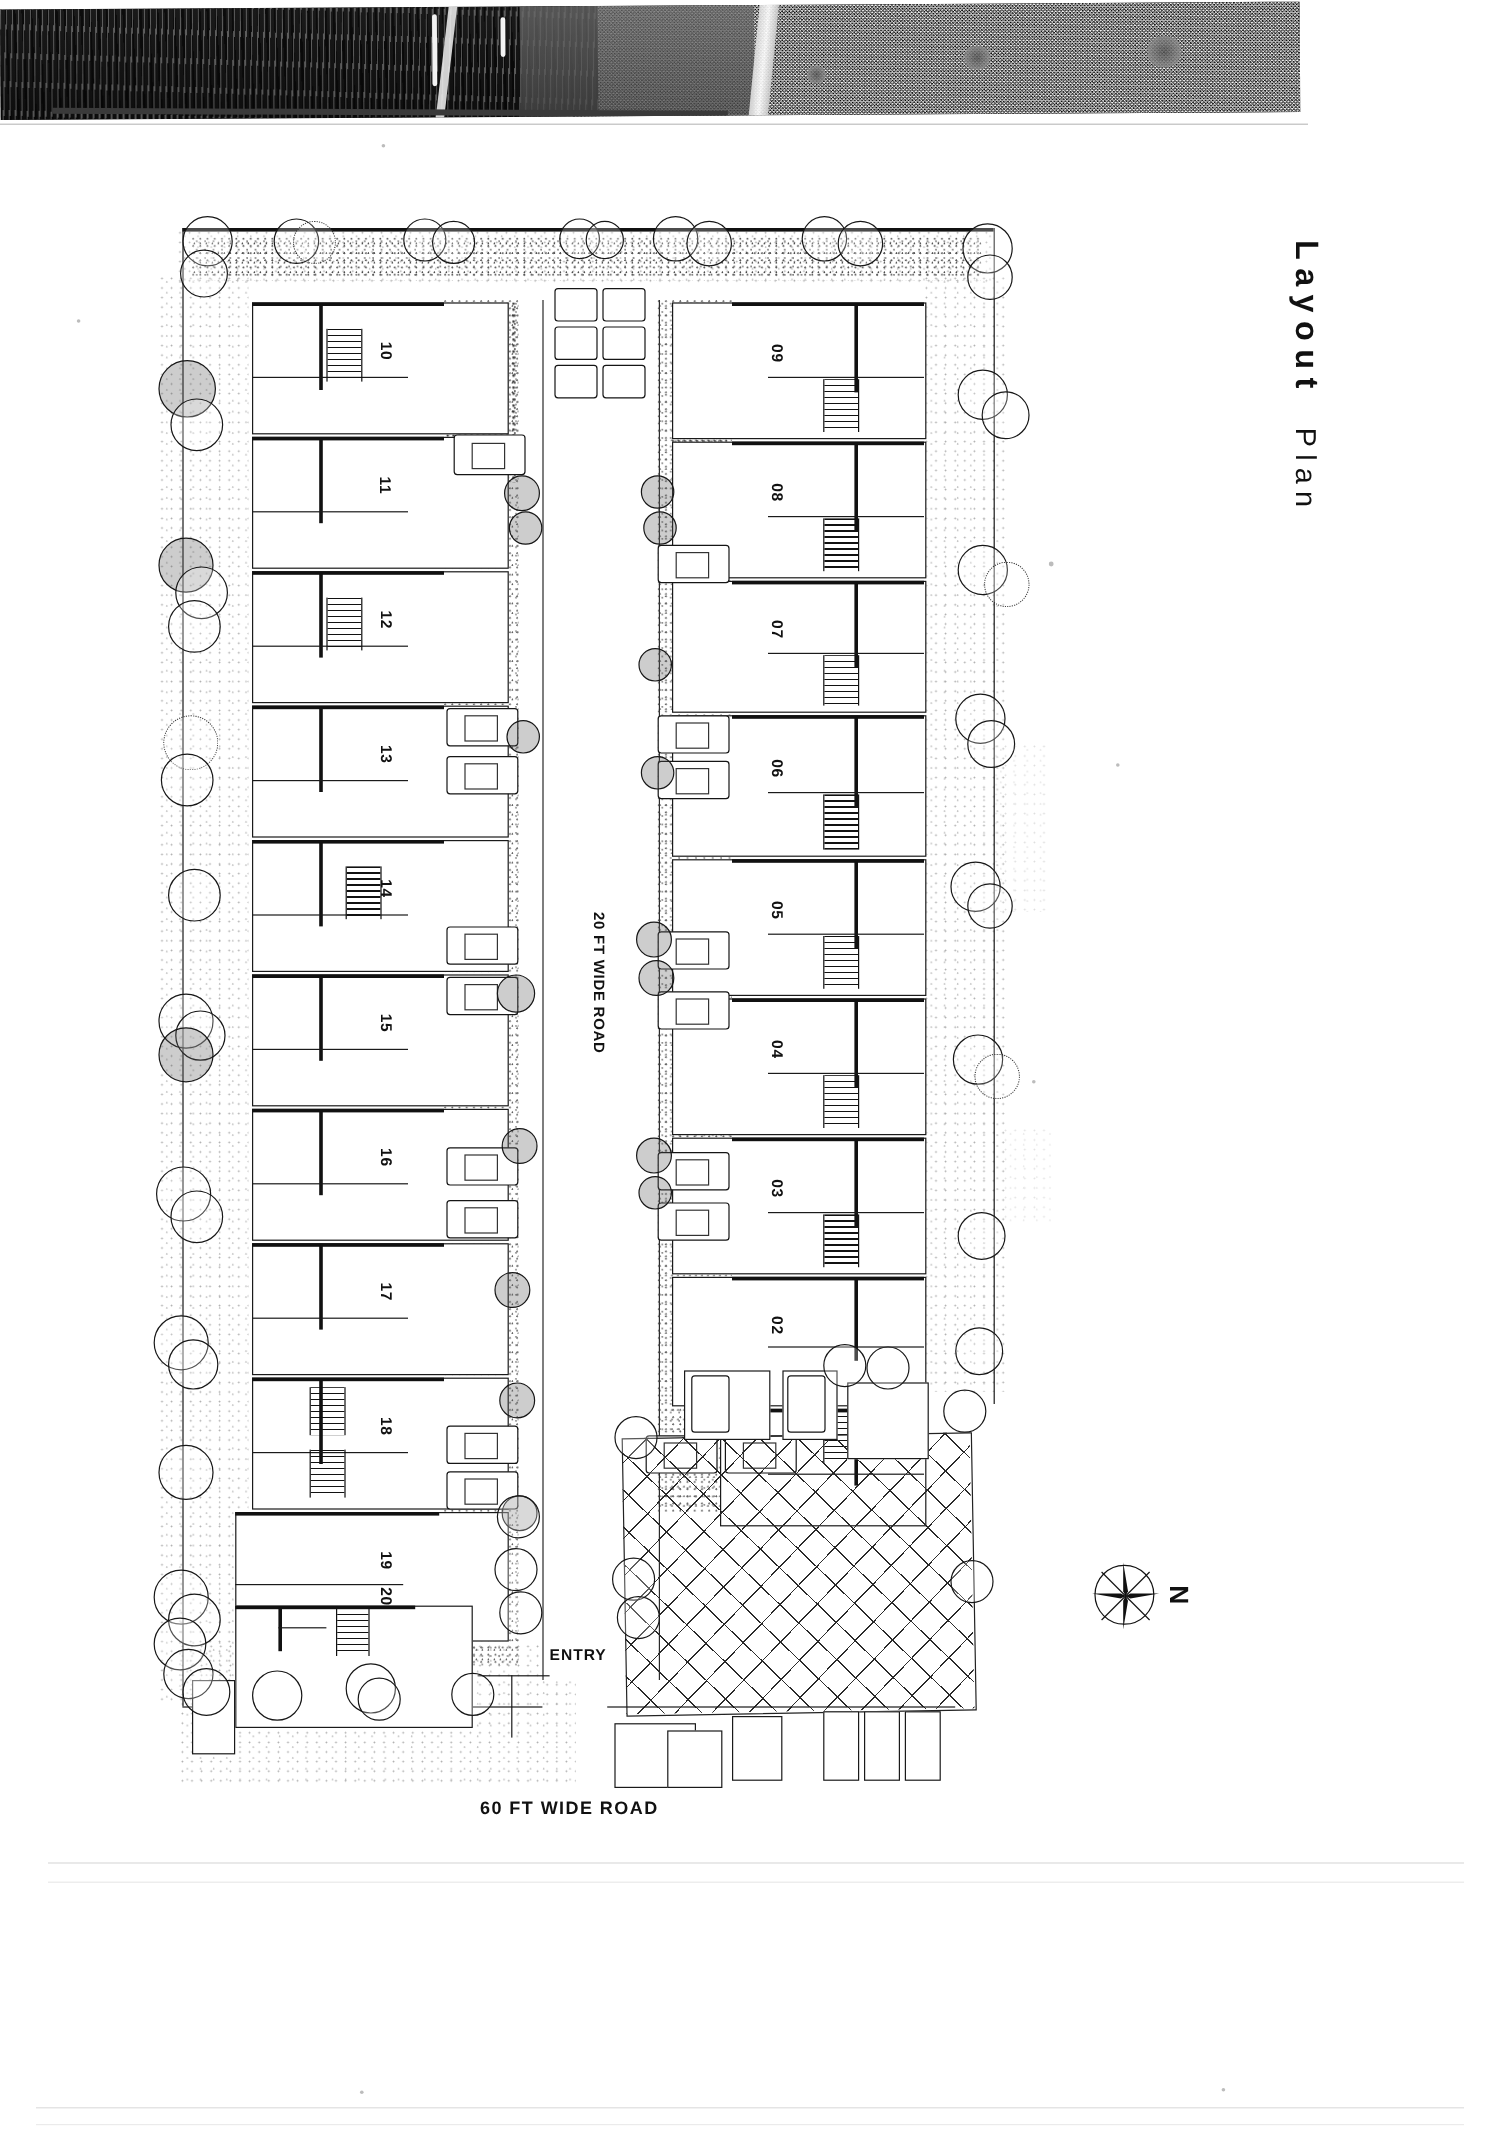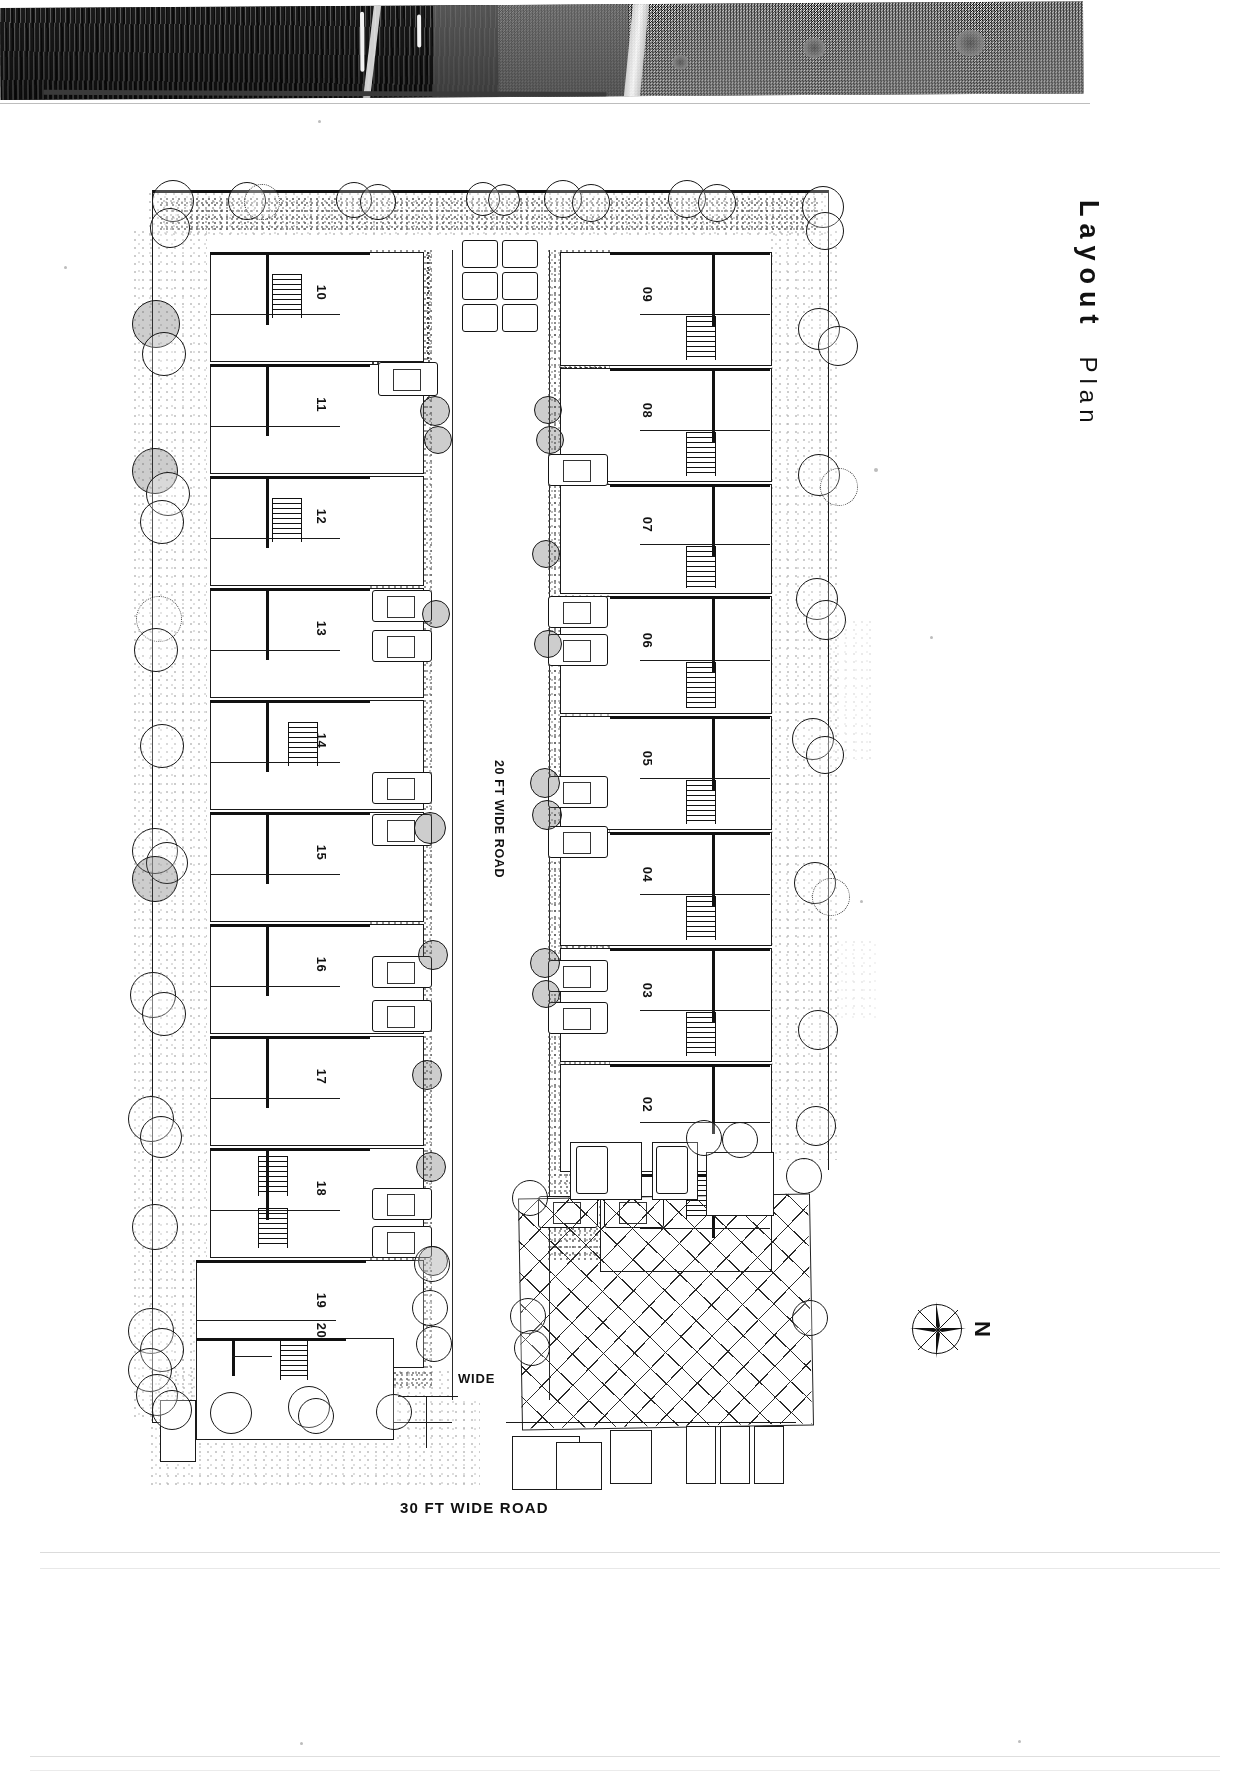--- a/index.html
+++ b/index.html
@@ -429,23 +429,23 @@
   <div class="abs plot" style="left:610px;top:1330px;width:40px;height:52px;"></div>
   <div class="abs plot" style="left:686px;top:1326px;width:28px;height:56px;"></div>
   <div class="abs plot" style="left:720px;top:1326px;width:28px;height:56px;"></div>
   <div class="abs plot" style="left:754px;top:1326px;width:28px;height:56px;"></div>
   <div class="abs thin-h" style="left:506px;top:1322px;width:290px;"></div>
 
   <div class="abs plot" style="left:160px;top:1300px;width:34px;height:60px;"></div>
 
   <div class="abs thin-h" style="left:398px;top:1296px;width:60px;"></div>
   <div class="abs thin-v" style="left:426px;top:1296px;height:52px;"></div>
-  <div class="abs lbl" id="entry-label" style="left:458px;top:1272px;">WIDE</div>
-
-  <div class="abs lbl" id="road60" style="left:400px;top:1400px;">30 FT WIDE ROAD</div>
+  <div class="abs lbl" id="entry-label" style="left:458px;top:1272px;">ENTRY</div>
+
+  <div class="abs lbl" id="road60" style="left:400px;top:1400px;">60 FT WIDE ROAD</div>
   <div class="abs edgeline" style="left:40px;top:1452px;width:1180px;opacity:.55;"></div>
   <div class="abs edgeline" style="left:40px;top:1468px;width:1180px;opacity:.35;"></div>
 
   <div class="abs" style="left:908px;top:1200px;width:60px;height:60px;">
     <div class="abs" id="compass-ring" style="left:4px;top:4px;"></div>
     <svg class="abs" style="left:0;top:0;" width="60" height="60" viewBox="0 0 60 60">
       <polygon points="28,2 32,26 30,30 28,26" fill="#111"></polygon>
       <polygon points="28,58 32,34 30,30 28,34" fill="#111"></polygon>
       <polygon points="2,28 26,32 30,30 26,28" fill="#111"></polygon>
       <polygon points="58,28 34,32 30,30 34,28" fill="#111"></polygon>

